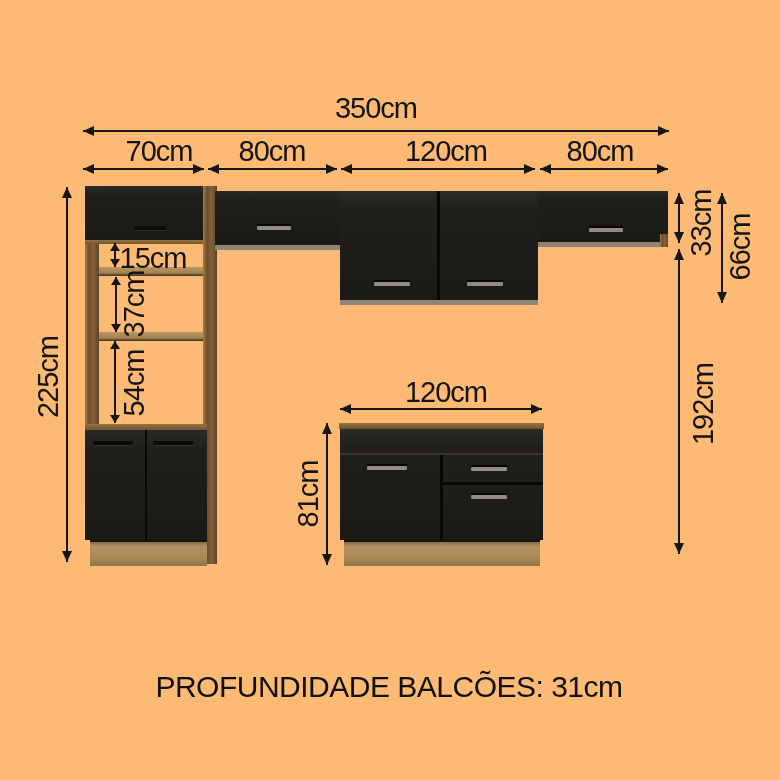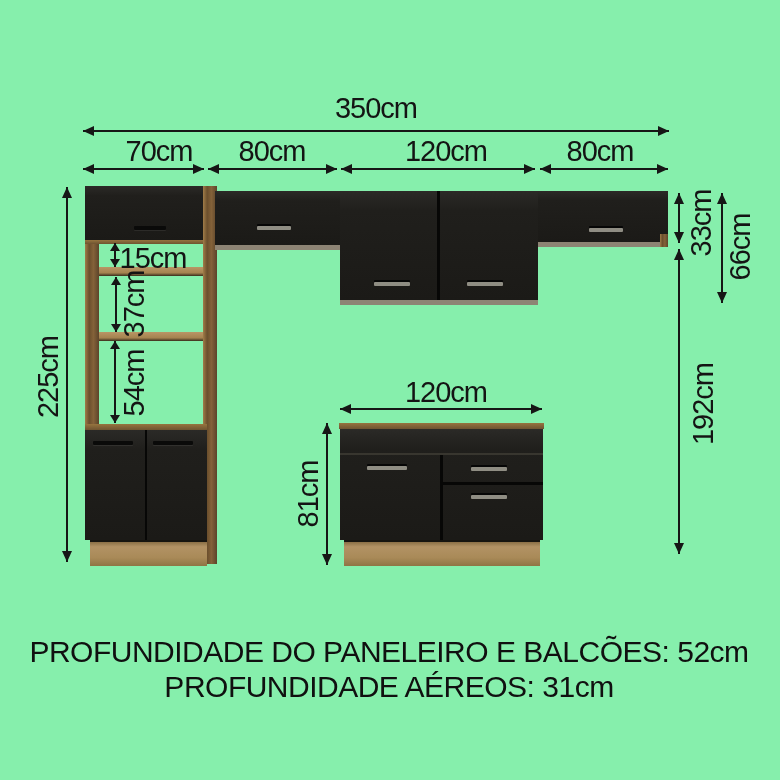--- a/index.html
+++ b/index.html
@@ -1,17 +1,17 @@
 <!DOCTYPE html>
 <html><head>
 <meta charset="utf-8">
 <style>
   html,body { margin:0; padding:0; background:#ffffff; }
   .canvas {
-    position:relative; width:780px; height:780px; background:#86efac;
+    position:relative; width:780px; height:780px; background:#fdba74;
     font-family:"Liberation Sans", sans-serif; color:#141414; overflow:hidden;
   }
   
   .dim-label {
     position:absolute; transform:translate(-50%,-50%);
     font-size:29px; letter-spacing:-1px; white-space:nowrap; color:#141414;
   }
   .dim-label.rot { transform:translate(-50%,-50%) rotate(-90deg); }
   .footer-line {
     position:absolute; transform:translate(-50%,-50%);
@@ -137,16 +137,15 @@
   <div class="wood-h" style="left:339px; top:423px; width:205px; height:6px;"></div>
   <div class="black" style="left:340px; top:429px; width:203px; height:111px;"></div>
   <div class="seam" style="left:340px; top:453px; width:203px;"></div>
   <div class="handle" style="left:367px; top:466px; width:40px;"></div>
   <div class="div-v" style="left:440px; top:455px; height:85px;"></div>
   <div class="div-h" style="left:443px; top:482px; width:100px;"></div>
   <div class="handle" style="left:471px; top:467px; width:36px;"></div>
   <div class="handle" style="left:471px; top:495px; width:36px;"></div>
   <div class="plinth" style="left:344px; top:540px; width:196px; height:24px;"></div>
 
-  <div class="footer-line" style="left:389px; top:652px;">PROFUNDIDADE DO PANELEIRO E BALCÕES: 52cm</div>
-  <div class="footer-line" style="left:389px; top:687px;">PROFUNDIDADE AÉREOS: 31cm</div>
+  <div class="footer-line" style="left:389px; top:687px;">PROFUNDIDADE BALCÕES: 31cm</div>
 
 </div>
 
 </body></html>

